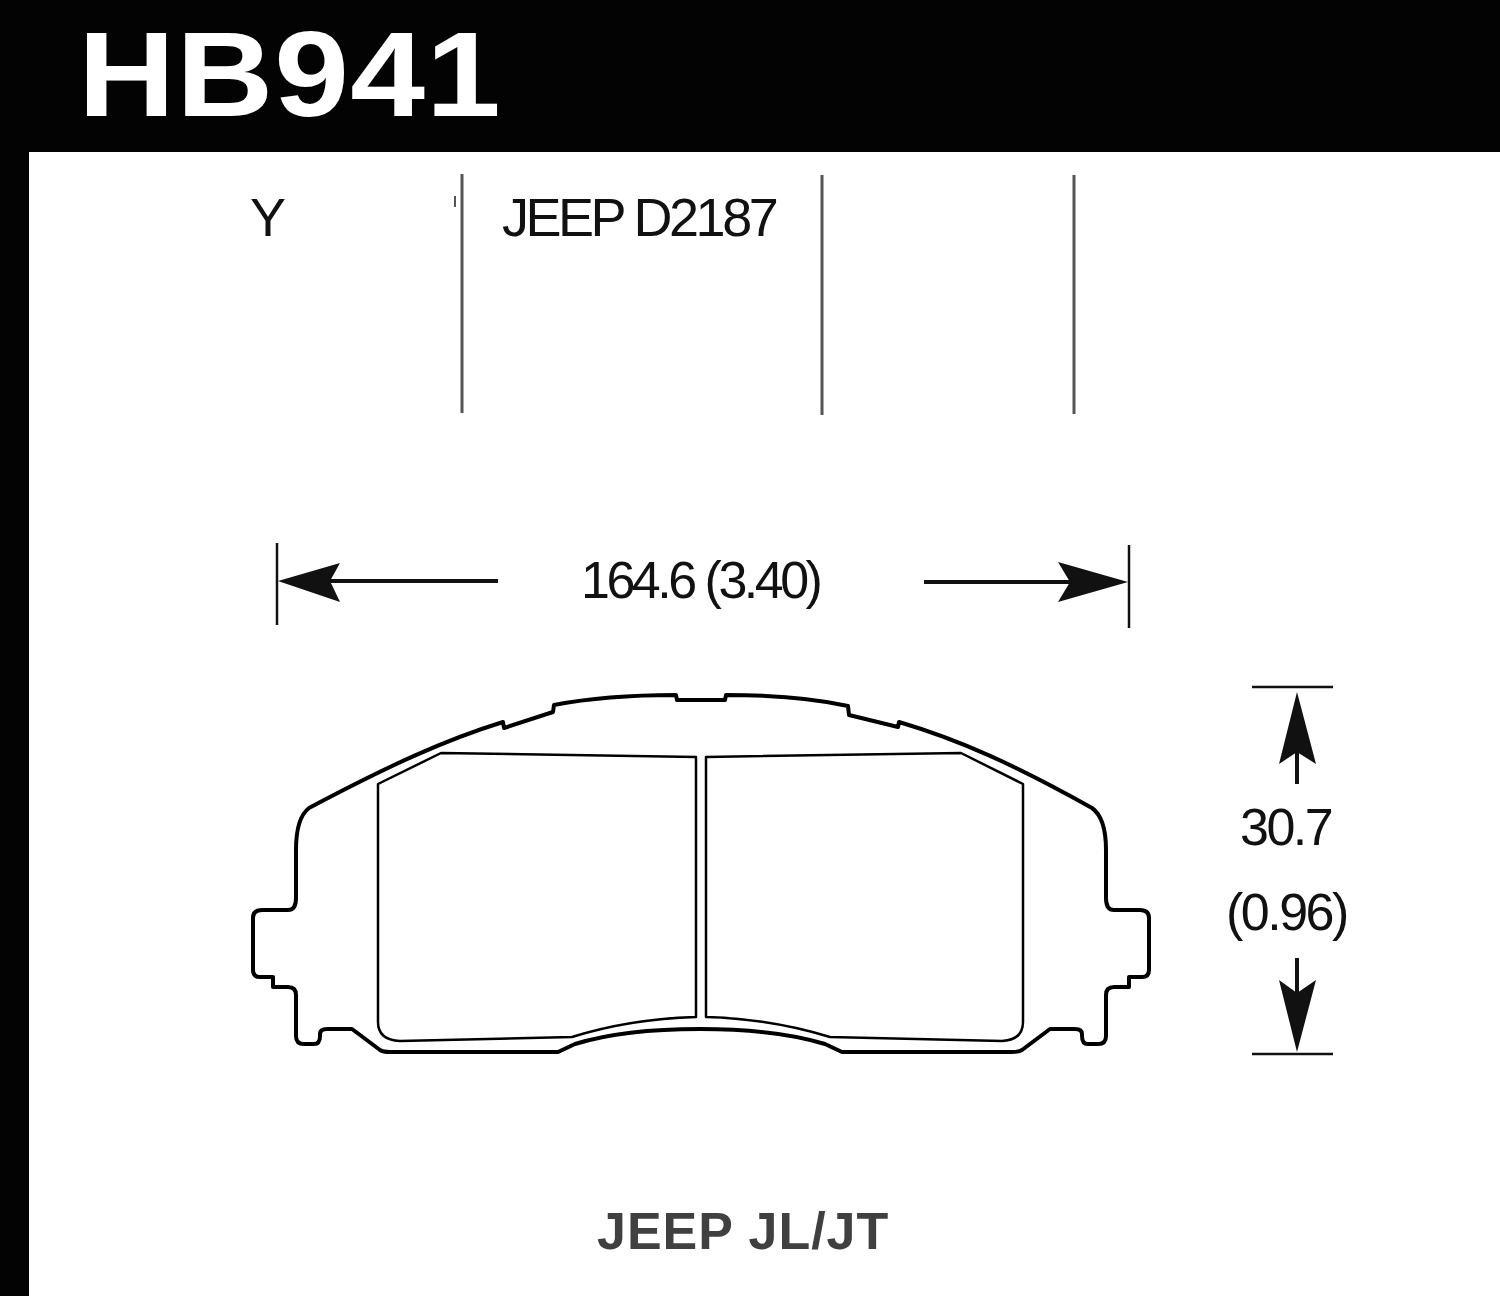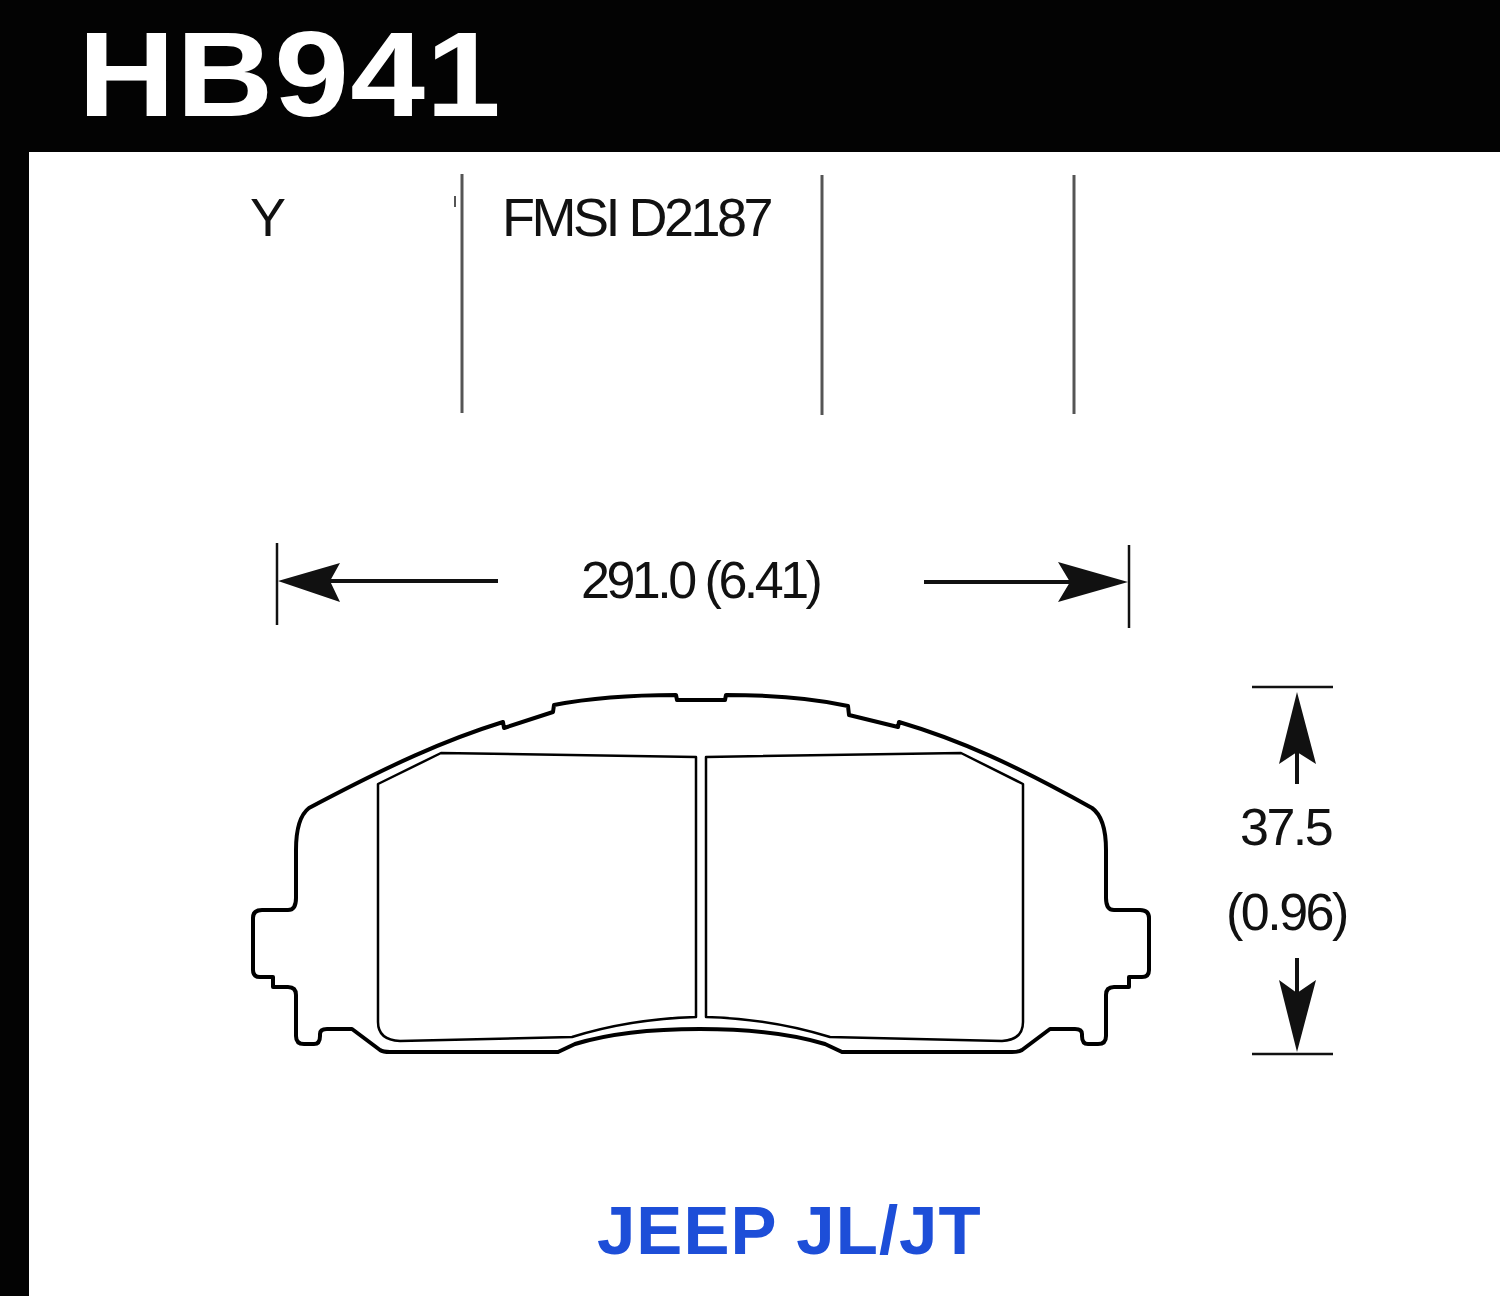--- a/index.html
+++ b/index.html
@@ -69,41 +69,41 @@
       letter-spacing: -2.5px;
     }
     .height-dim-in {
       left: 1226px; top: 882px;
       font-size: 52px;
       line-height: 60px;
       letter-spacing: -2.5px;
     }
     .vehicle-label {
       left: 597px; top: 1199px;
-      font-size: 69px;
+      font-size: 52px;
       line-height: 64px;
       font-weight: 700;
       letter-spacing: 1px;
-      color: #1d4ed8;
+      color: #404040;
     }
     svg.drawing {
       position: absolute;
       left: 0; top: 0;
     }
   </style>
 </head>
 <body>
 
 <div class="header-band"></div>
 <div class="left-border"></div>
 
 <div class="part-number">HB941</div>
 
 <div class="text-label position-code">Y</div>
-<div class="text-label fmsi-label">FMSI D2187</div>
+<div class="text-label fmsi-label">JEEP D2187</div>
 
 <svg class="drawing" width="1500" height="1296" viewBox="0 0 1500 1296" xmlns="http://www.w3.org/2000/svg">
 
   <g stroke="#555555" stroke-width="3" fill="none">
     <line x1="462" y1="174" x2="462" y2="413"></line>
     <line x1="455" y1="196" x2="455" y2="207" stroke-width="2"></line>
     <line x1="822" y1="175" x2="822" y2="415"></line>
     <line x1="1074" y1="175" x2="1074" y2="414"></line>
   </g>
 
@@ -196,17 +196,17 @@
   <path fill="none" stroke="#000000" stroke-width="2.5" stroke-linejoin="round" d="M 1023 784
            L 961 753
            L 706 757
            L 706 1017
            C 742 1018, 782 1022, 830 1037
            L 1002 1041
            Q 1023 1040, 1023 1022
            Z"></path>
 </svg>
 
-<div class="text-label width-dim">291.0 (6.41)</div>
-<div class="text-label height-dim-mm">37.5</div>
+<div class="text-label width-dim">164.6 (3.40)</div>
+<div class="text-label height-dim-mm">30.7</div>
 <div class="text-label height-dim-in">(0.96)</div>
 
 <div class="text-label vehicle-label">JEEP JL/JT</div>
 
 </body></html>

